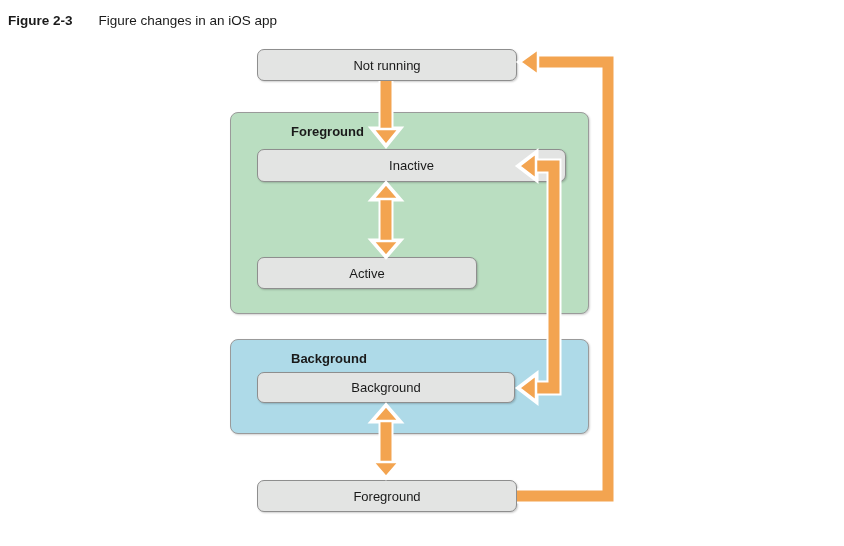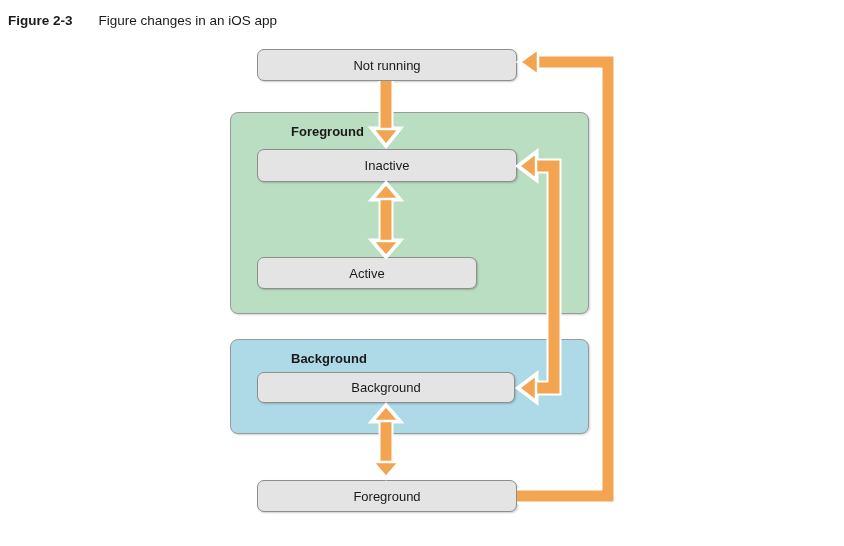--- a/index.html
+++ b/index.html
@@ -68,21 +68,21 @@
     border-radius: 7px;
     display: flex;
     align-items: center;
     justify-content: center;
     font-size: 13px;
     color: var(--color-text);
     box-shadow: 1px 1px 2px rgba(0,0,0,0.2);
     box-sizing: border-box;
   }
   .node-not-running { left: 257px; top: 49px;  width: 260px; height: 32px; }
-  .node-inactive    { left: 257px; top: 149px; width: 260px; height: 33px; }
+  .node-inactive    { left: 257px; top: 149px; width: 309px; height: 33px; }
   .node-active      { left: 257px; top: 257px; width: 220px; height: 32px; }
   .node-background  { left: 257px; top: 372px; width: 258px; height: 31px; }
   .node-suspended   { left: 257px; top: 480px; width: 260px; height: 32px; }
   .arrow-layer {
     position: absolute;
     left: 0; top: 0;
     width: 844px; height: 546px;
     pointer-events: none;
   }
   .arrow-casing {

